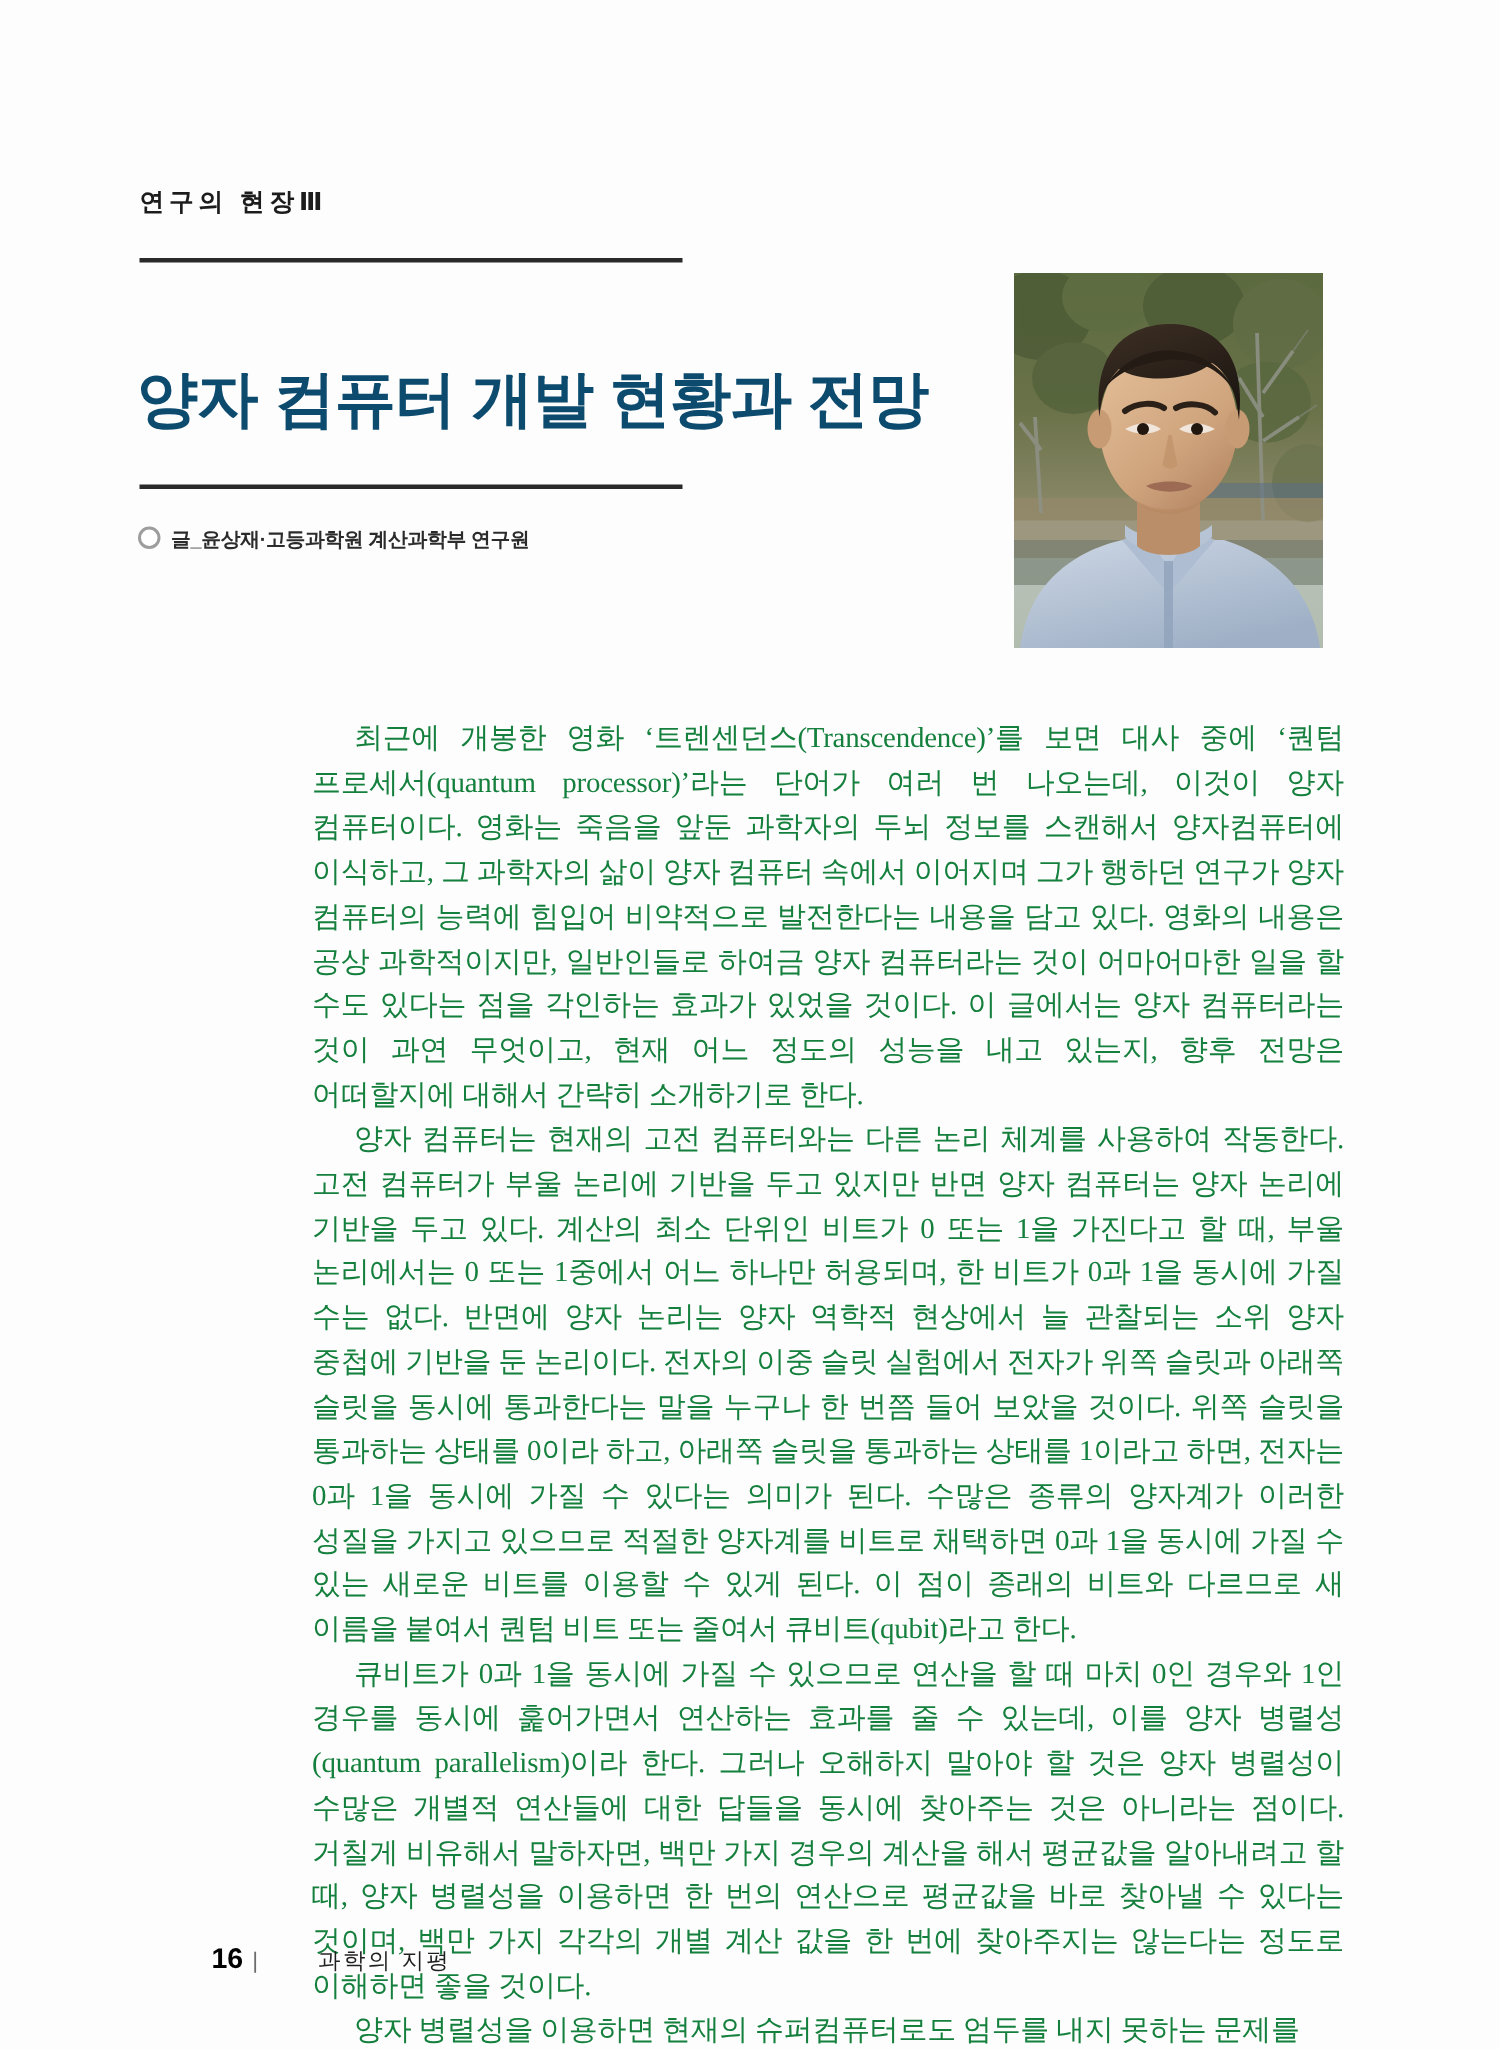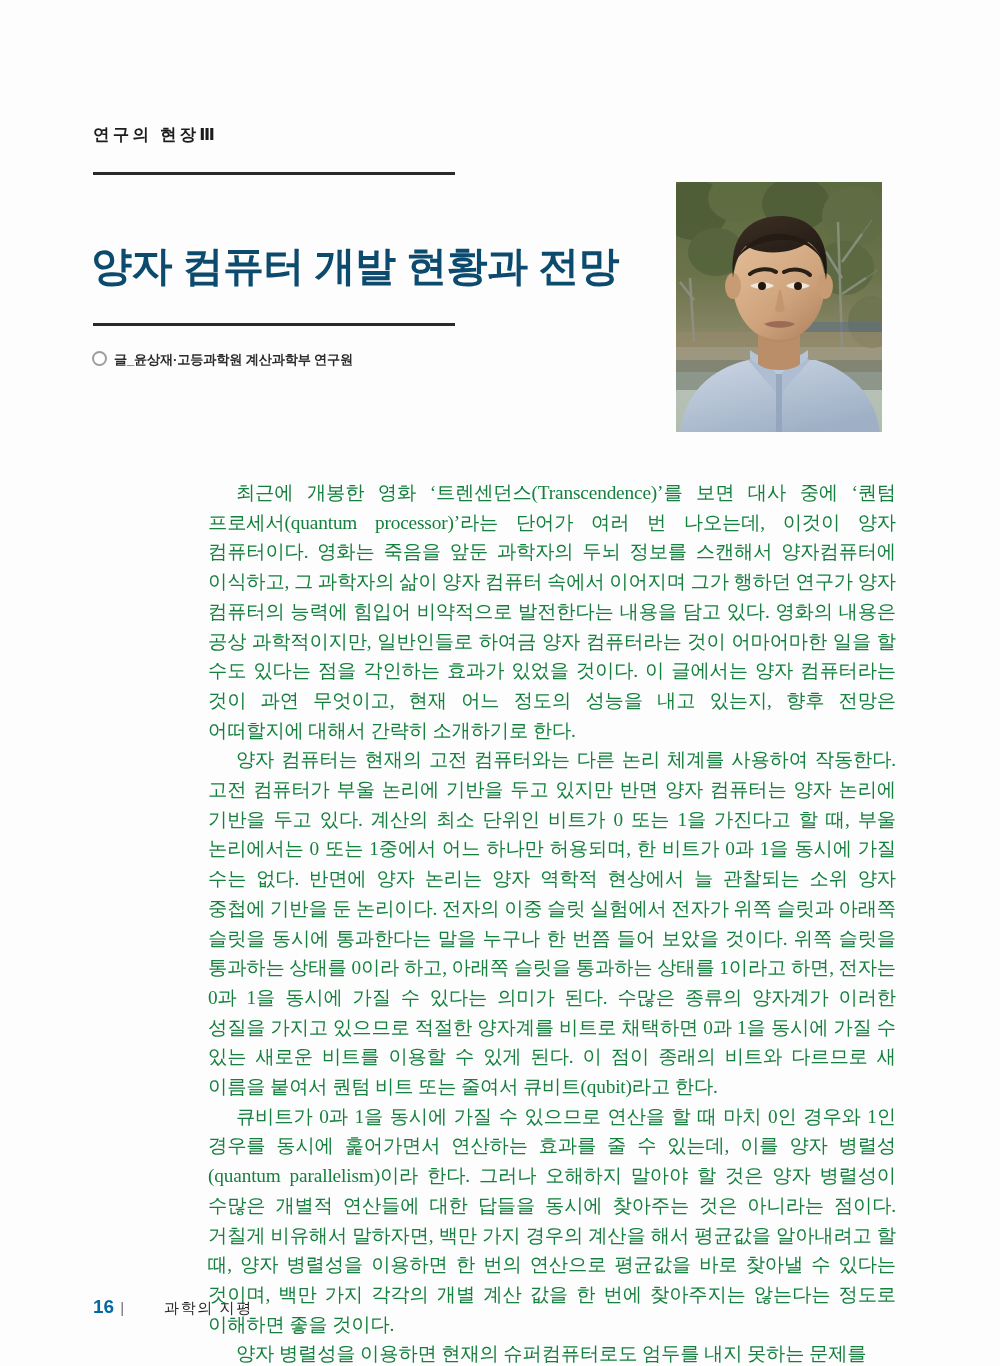--- a/index.html
+++ b/index.html
@@ -124,21 +124,22 @@
     top: 1296px;
     display: flex;
     align-items: baseline;
     gap: 6px;
     font-family: "Liberation Sans", "DejaVu Sans", sans-serif;
     white-space: nowrap;
   }
   .footer-pageno {
     font-size: 19px;
     font-weight: 700;
-    color: #0369a1;
+    color: #000000;
+    margin-left: 48px;
   }
   .footer-sep {
     font-size: 15px;
     font-weight: 400;
     color: #6e6e6e;
   }
   .footer-mag {
     font-size: 15px;
     font-weight: 400;
     letter-spacing: 1.6px;

